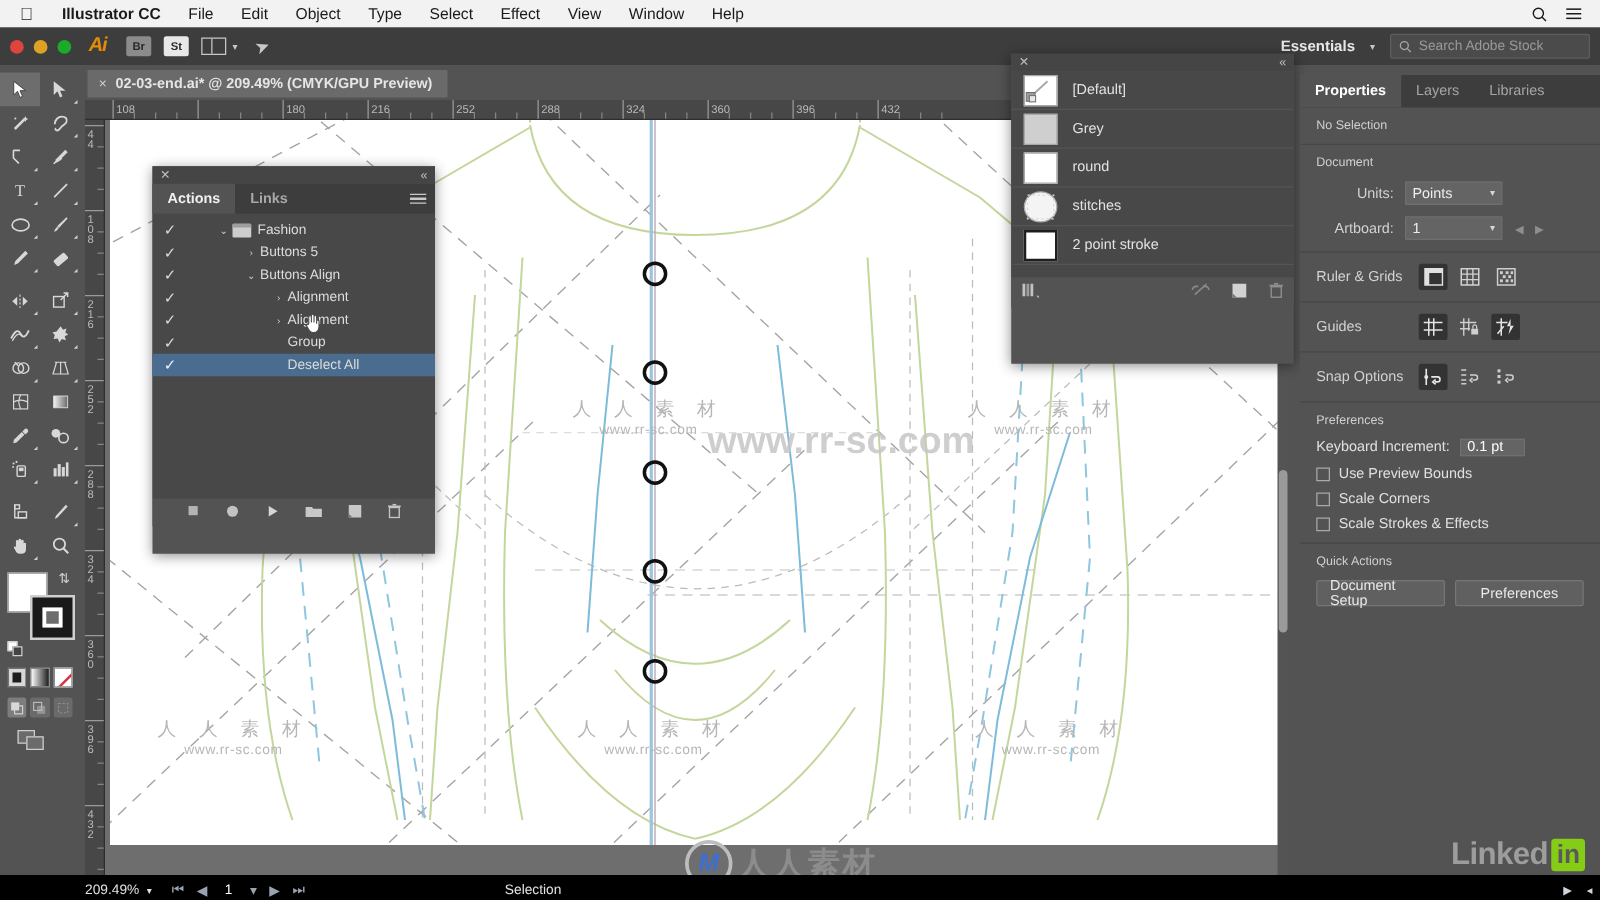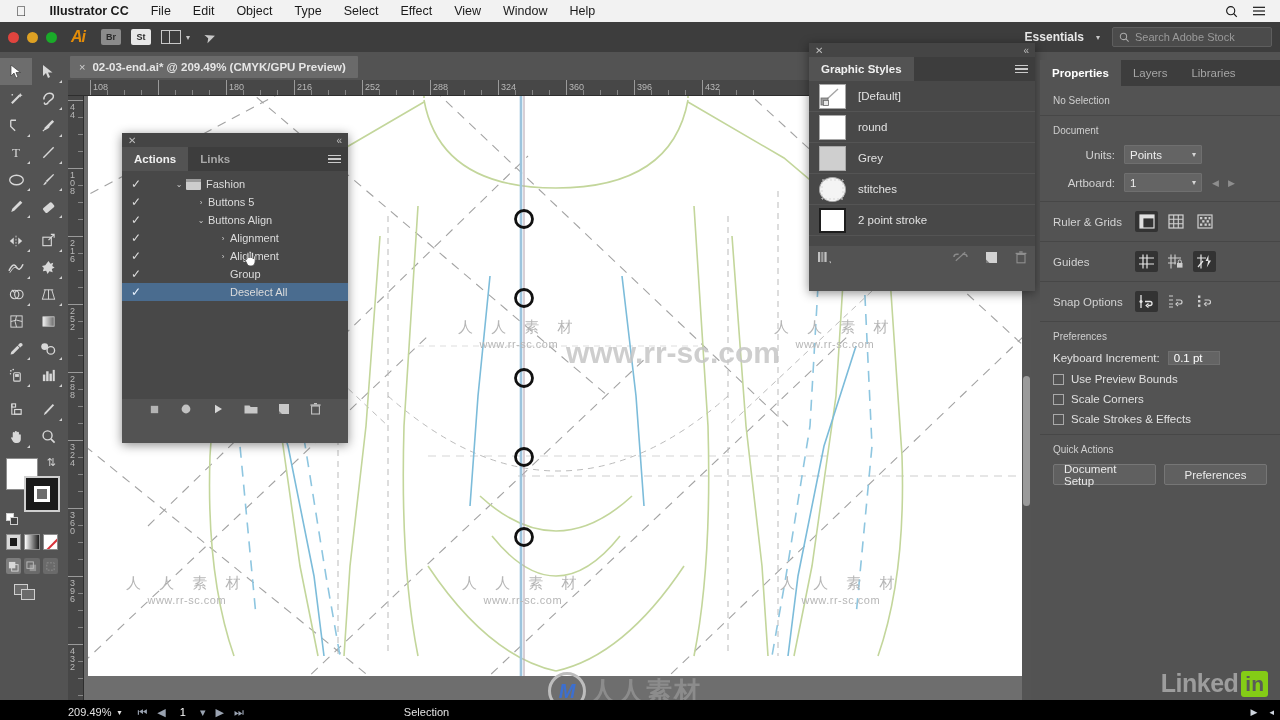--- a/index.html
+++ b/index.html
@@ -922,46 +922,36 @@
     <svg width="14" height="18" viewBox="0 0 14 18">
       <path d="M4 9 V3.6a1.05 1.05 0 0 1 2.1 0V8 V2.4a1.05 1.05 0 0 1 2.1 0V8 V3.4a1.05 1.05 0 0 1 2.1 0V9 V6.6a1 1 0 0 1 1.9 0V11c0 3-1.6 5-4 5H7c-1.6 0-2.3-1-3.1-2.4L2.3 10.6c-.4-.8.6-1.6 1.2-1z" fill="#ffffff" stroke="#4a4a4a" stroke-width=".9"></path>
     </svg>
   </div>
 
   <div class="panel" id="gs-panel">
     <div class="panel-grip">
       <span>✕</span>
       <span>«</span>
     </div>
-    <div class="panel-tabs">
-      <div class="ptab active">Graphic Styles</div>
-      <div class="pmenu">
-        <span class="hamburger">
-            <i></i>
-            <i></i>
-            <i></i>
-          </span>
-      </div>
-    </div>
     <div class="gs-list" id="gsList">
         <div class="gs-row">
           <span class="gs-thumb"><svg width="25" height="23" viewBox="0 0 25 23">
               <line x1="6" y1="15" x2="18" y2="4" stroke="#a5a5a5" stroke-width="1.4"></line>
               <rect x="1" y="13" width="7" height="7" fill="#9c9c9c" stroke="#6d6d6d" stroke-width=".8"></rect>
               <rect x="3.5" y="15.5" width="5" height="5" fill="#e8e8e8" stroke="#6d6d6d" stroke-width=".8"></rect>
             </svg></span>
           <span class="gs-name">[Default]</span>
         </div>
         <div class="gs-row">
+          <span class="gs-thumb grey"></span>
+          <span class="gs-name">Grey</span>
+        </div>
+        <div class="gs-row">
           <span class="gs-thumb"></span>
           <span class="gs-name">round</span>
-        </div>
-        <div class="gs-row">
-          <span class="gs-thumb grey"></span>
-          <span class="gs-name">Grey</span>
         </div>
         <div class="gs-row">
           <span class="gs-thumb dot"><svg width="25" height="23" viewBox="0 0 25 23">
               <rect x="2" y="2" width="21" height="19" fill="none" stroke="#d7d7d7" stroke-width="1" stroke-dasharray="2 2"></rect>
             </svg></span>
           <span class="gs-name">stitches</span>
         </div>
         <div class="gs-row">
           <span class="gs-thumb dark"></span>
           <span class="gs-name">2 point stroke</span>

